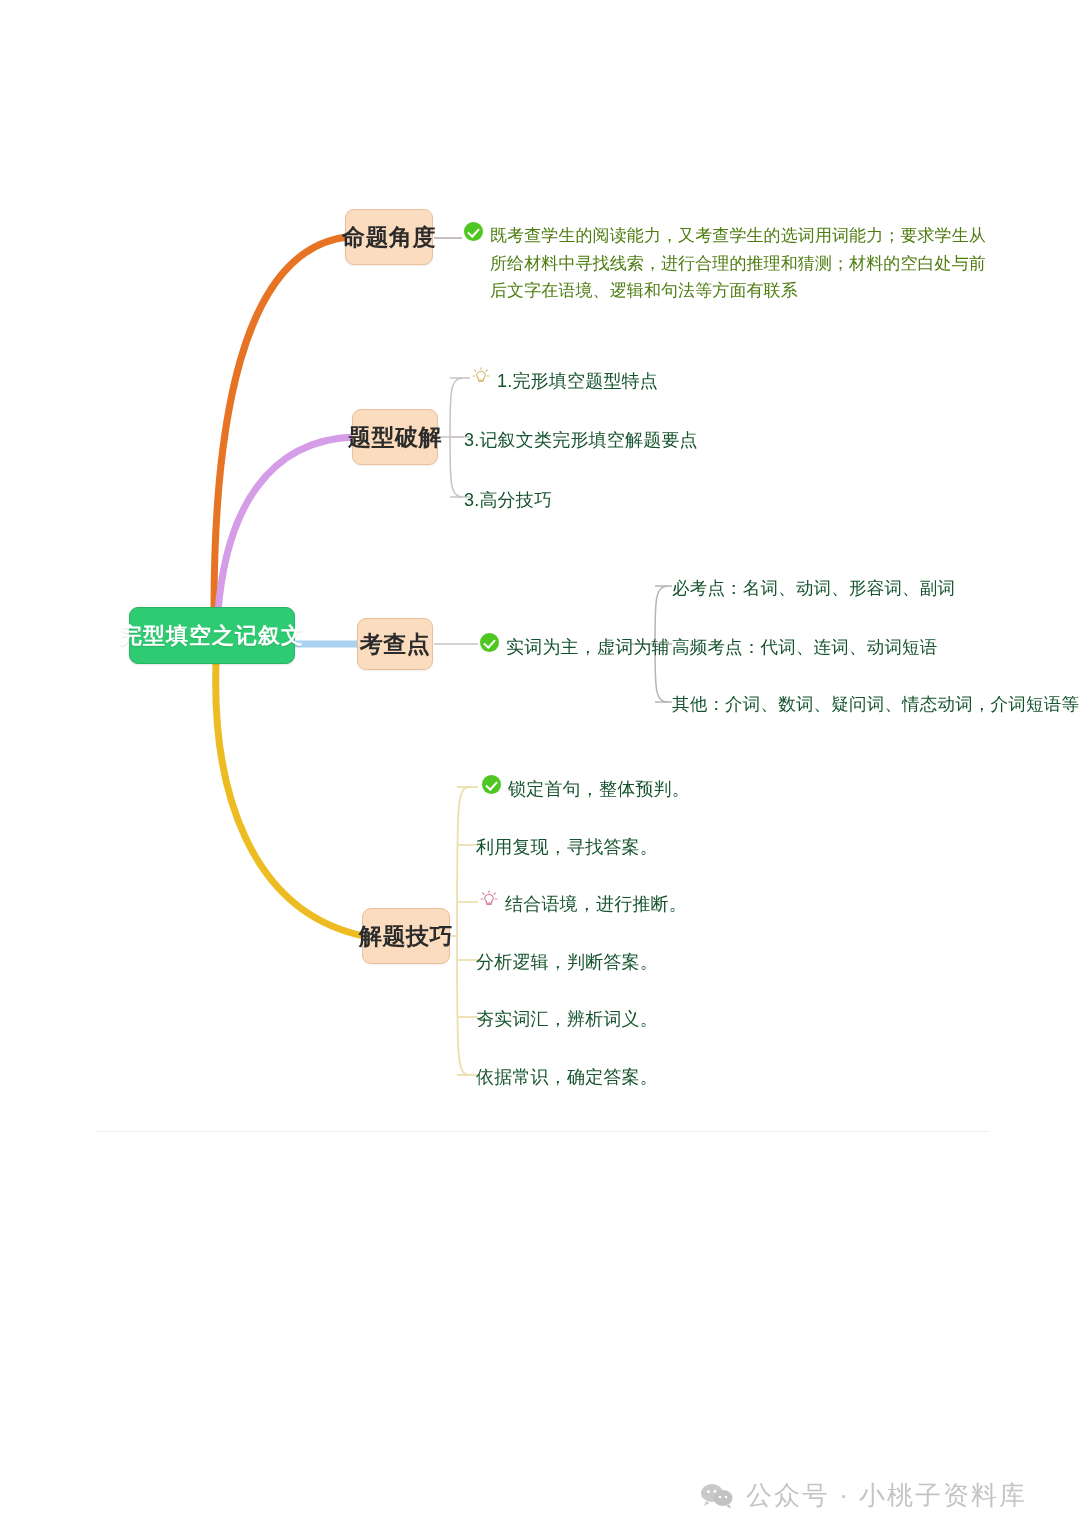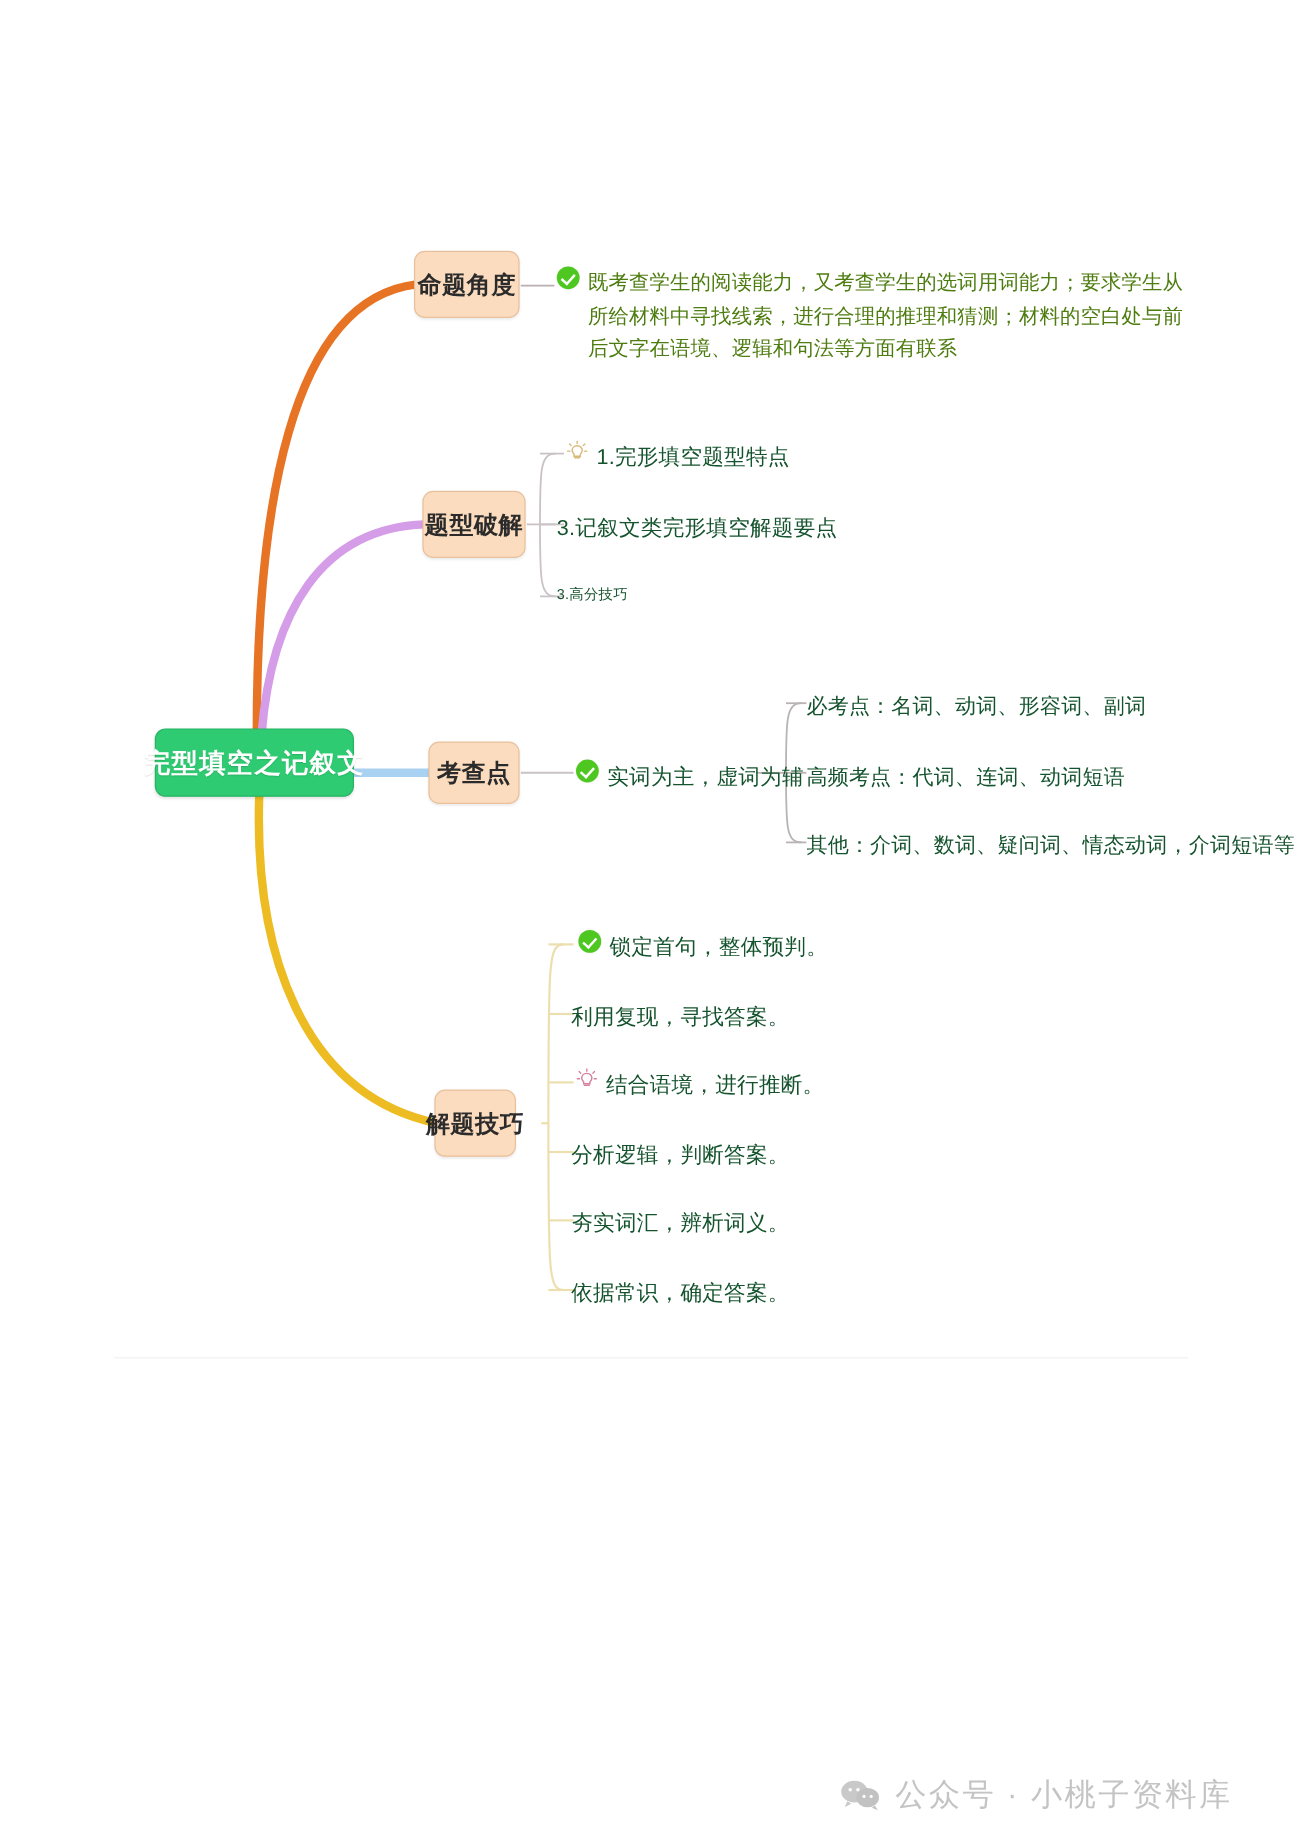--- a/index.html
+++ b/index.html
@@ -54,30 +54,30 @@
     letter-spacing: 1px;
     text-shadow: 0 1px 1px rgba(0,0,0,0.12);
     box-shadow: 0 1px 2px rgba(0,0,0,0.10);
   }
 
   .branch-node {
     background: #fbdcbe;
     border: 1px solid #e9c09b;
     border-radius: 9px;
     color: #2b2b2b;
-    font-size: 20px;
+    font-size: 23px;
     font-weight: 700;
     letter-spacing: 0.5px;
     box-shadow: 0 1px 2px rgba(0,0,0,0.07);
   }
 
   #node-mingti   { left: 345px; top: 209px; width: 88px; height: 56px; }
   #node-tixing   { left: 352px; top: 409px; width: 86px; height: 56px; }
   #node-kaocha   { left: 357px; top: 618px; width: 76px; height: 52px; }
-  #node-jieti    { left: 362px; top: 908px; width: 68px; height: 56px; }
+  #node-jieti    { left: 362px; top: 908px; width: 88px; height: 56px; }
 
   
   .leaf {
     position: absolute;
     color: #14532d;
     font-size: 17.5px;
     line-height: 1.62;
     letter-spacing: 0.2px;
     white-space: nowrap;
   }
@@ -224,21 +224,21 @@
       </svg>
     </span>
     <span class="leaf" style="position:static; font-size:18px;">1.完形填空题型特点</span>
   </div>
 
   <div class="leaf-row" style="left:464px; top:426px;">
     <span class="leaf" style="position:static; font-size:18px;">3.记叙文类完形填空解题要点</span>
   </div>
 
   <div class="leaf-row" style="left:464px; top:486px;">
-    <span class="leaf" style="position:static; font-size:12px;">3.高分技巧</span>
+    <span class="leaf" style="position:static; font-size:18px;">3.高分技巧</span>
   </div>
 
   <div class="leaf-row" style="left:480px; top:633px;">
     <span class="icon-check"></span>
     <span class="leaf" style="position:static; font-size:18px;">实词为主，虚词为辅</span>
   </div>
 
   <div class="leaf-row" style="left:672px; top:574px;">
     <span class="leaf" style="position:static;">必考点：名词、动词、形容词、副词</span>
   </div>

